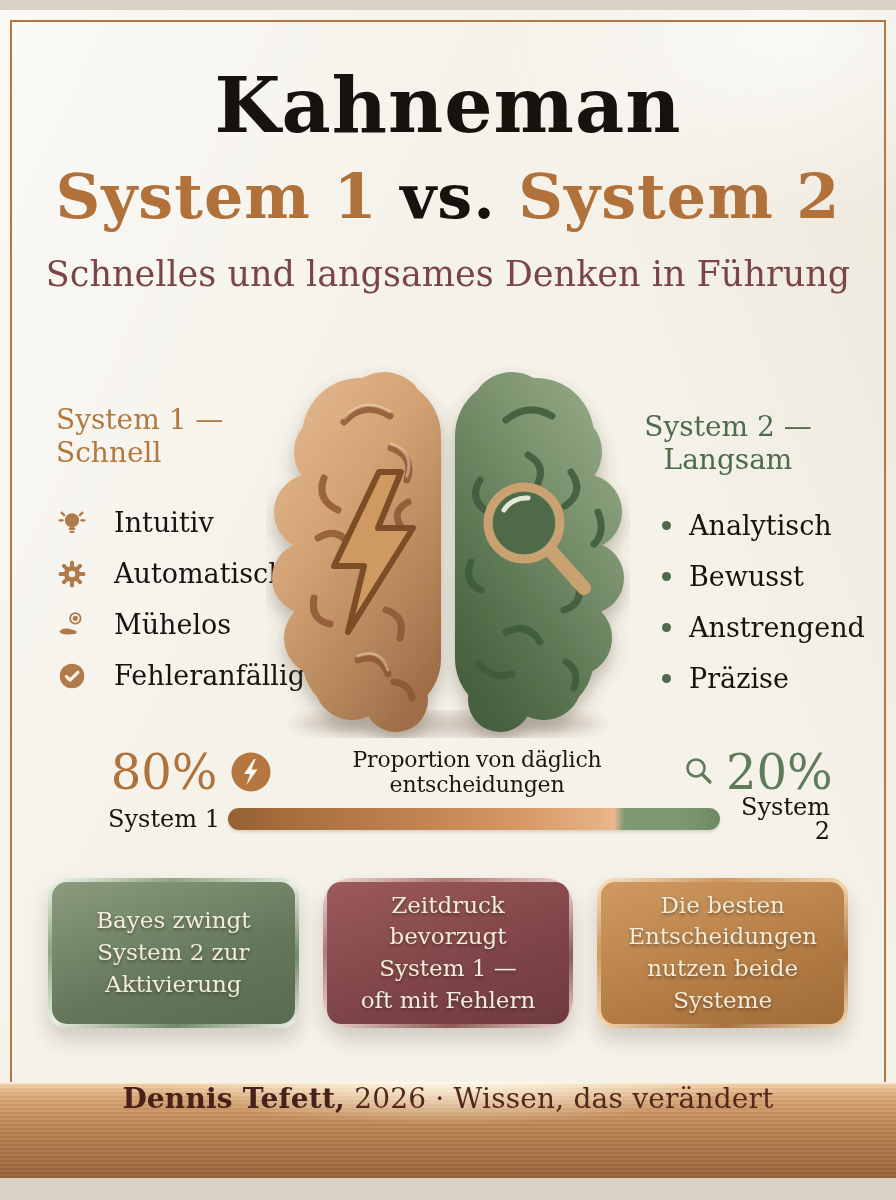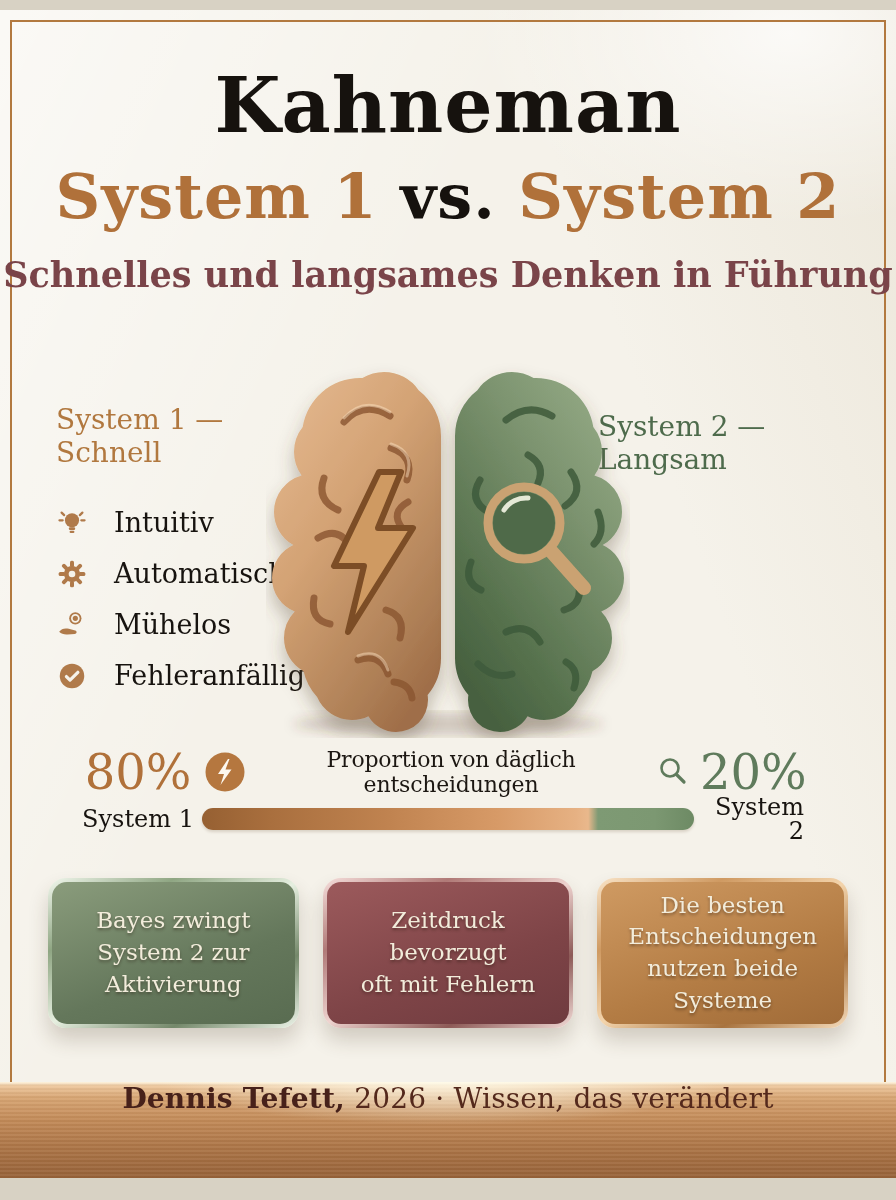--- a/index.html
+++ b/index.html
@@ -20,41 +20,41 @@
     position:absolute; inset:10px; border:2px solid #b2793f; z-index:2; pointer-events:none;
   }
   .content { position:absolute; inset:0; z-index:3; }
 
   
   .header { padding-top:58px; text-align:center; }
   .title { font-size:76px; line-height:1.0; font-weight:700; color:#16120e; letter-spacing:1px; }
   .versus { font-size:62px; line-height:1.0; font-weight:700; margin-top:22px; letter-spacing:1px; }
   .versus .sys { color:#b0713a; }
   .versus .vs  { color:#16120e; }
-  .subtitle { font-size:35px; margin-top:26px; color:#7a4449; font-weight:700; letter-spacing:0px; }
+  .subtitle { font-size:35px; margin-top:26px; color:#7a4449; font-weight:400; letter-spacing:0px; }
 
   
   .left-col { position:absolute; left:56px; top:393px; width:235px; }
   .left-col .col-heading { font-size:28px; color:#b1783f; }
   .feature-list { list-style:none; margin-top:28px; }
   .feature { display:flex; align-items:center; gap:26px; height:51px; font-size:27px; color:#17130f; }
   .feature .ic { width:32px; height:32px; flex:0 0 32px; display:flex; align-items:center; justify-content:center; }
 
-  .right-col { position:absolute; left:598px; top:400px; width:260px; }
+  .right-col { position:absolute; left:598px; top:400px; width:260px;text-align:center; }
   .right-col .col-heading { font-size:28px; color:#4e6b4c; }
   .bullet-list { list-style:none; margin-top:24px; padding-left:64px; }
   .bullet-item { display:flex; align-items:center; gap:18px; height:51px; font-size:27px; color:#17130f; }
   .dot { width:9px; height:9px; border-radius:50%; background:#4e6a4a; flex:0 0 9px; }
 
   
   .brain-wrap { position:absolute; left:266px; top:350px; width:364px; height:378px; }
 
   
   .proportion {
-    position:absolute; top:734px; left:80px; width:724px;
+    position:absolute; top:734px; left:106px; width:724px;
     display:grid; grid-template-columns:116px 1fr 104px; grid-template-rows:56px 30px;
     column-gap:6px; row-gap:4px; align-items:center;
   }
   .pct { font-size:48px; line-height:1; }
   .pct-left  { color:#b0713a; text-align:center; }
   .pct-right { color:#5f7b5c; text-align:right; }
   .prop-mid-top { display:flex; align-items:center; height:56px; }
   .bolt-badge { width:42px; height:42px; margin-left:2px; }
   .prop-caption { flex:1; text-align:center; font-size:22px; color:#1c1712; letter-spacing:-0.2px; word-spacing:-1px; }
   .mag-icon { width:34px; height:34px; margin-right:4px; }
@@ -66,21 +66,21 @@
     background:linear-gradient(90deg,
       #966032 0%, #a96f3e 14%, #c08350 38%, #d79a67 60%, #e6b183 76%, #e9b88c 78.5%,
       #7e9a74 80.5%, #7c9872 92%, #6d8a64 100%);
     box-shadow:0 2px 3px rgba(90,60,30,.18);
   }
 
   
   .cards { position:absolute; top:868px; left:48px; width:800px; display:flex; gap:24px; }
   .card-outer { flex:1; height:150px; border-radius:18px; padding:4px; box-shadow:0 12px 20px rgba(70,50,30,.20); }
   .card-outer.green  { background:linear-gradient(150deg,#f2f8ee 0%,#8fa683 25%,#e6efe0 50%,#74886a 75%,#eef5ea 100%); }
-  .card-outer.maroon { background:linear-gradient(150deg,#f6dfdc 0%,#b07a77 25%,#eed3cf 50%,#8d5a57 75%,#f2dbd7 100%); }
+  .card-outer.maroon { background:linear-gradient(150deg,#f6dfdc 0%,#b07a77 25%,#eed3cf 50%,#8d5a57 75%,#f2dbd7 100%);border-radius:28px; }
   .card-outer.copper { background:linear-gradient(150deg,#f9e4c8 0%,#cf9a62 25%,#f3d4ac 50%,#a8733f 75%,#f6ddbd 100%); }
   .card-inner {
     height:100%; border-radius:14px; display:flex; flex-direction:column;
     align-items:center; justify-content:center; text-align:center;
     font-size:23px; line-height:1.38; color:#f2ecdb; text-shadow:0 2px 3px rgba(40,25,15,.45);
     padding:0 8px;
   }
   .card-outer.green  .card-inner { background:linear-gradient(160deg,#8a9c7c 0%,#64775b 60%,#596c51 100%);border-radius:15px; }
   .card-outer.maroon .card-inner { background:linear-gradient(160deg,#9c5a5c 0%,#7e4447 60%,#6f3b3f 100%); }
   .card-outer.copper .card-inner { background:linear-gradient(160deg,#cf9a62 0%,#b37c44 60%,#a06b38 100%); }
@@ -169,20 +169,38 @@
               <path d="M7.8,12.4 l2.7,2.7 L16.4,9.2" fill="none" stroke="#f5f2ea" stroke-width="2.4" stroke-linecap="round" stroke-linejoin="round"></path>
             </svg>
           </span>
           <span>Fehleranfällig</span>
         </li>
       </ul>
     </div>
 
     <div class="right-col">
       <div class="col-heading">System 2 — Langsam</div>
+      <ul class="bullet-list">
+        <li class="bullet-item">
+          <span class="dot"></span>
+          <span>Analytisch</span>
+        </li>
+        <li class="bullet-item">
+          <span class="dot"></span>
+          <span>Bewusst</span>
+        </li>
+        <li class="bullet-item">
+          <span class="dot"></span>
+          <span>Anstrengend</span>
+        </li>
+        <li class="bullet-item">
+          <span class="dot"></span>
+          <span>Präzise</span>
+        </li>
+      </ul>
     </div>
 
     <div class="brain-wrap">
       <svg viewBox="0 0 364 378" width="364" height="378">
         <defs>
           <linearGradient id="gradCopper" x1="0" y1="0" x2="0.7" y2="1">
             <stop offset="0" stop-color="#e4b183"></stop>
               <stop offset="0.45" stop-color="#ca905b"></stop>
             <stop offset="0.85" stop-color="#9c6536"></stop>
               <stop offset="1" stop-color="#8a5026"></stop>
@@ -292,20 +310,21 @@
       <div class="card-outer green">
         <div class="card-inner">
           <span class="card-line">Bayes zwingt</span>
           <span class="card-line">System 2 zur</span>
           <span class="card-line">Aktivierung</span>
         </div>
       </div>
       <div class="card-outer maroon">
         <div class="card-inner">
           <span class="card-line">Zeitdruck bevorzugt</span>
+          <span class="card-line">System 1 —</span>
           <span class="card-line">oft mit Fehlern</span>
         </div>
       </div>
       <div class="card-outer copper">
         <div class="card-inner">
           <span class="card-line">Die besten</span>
           <span class="card-line">Entscheidungen</span>
           <span class="card-line">nutzen beide Systeme</span>
         </div>
       </div>

